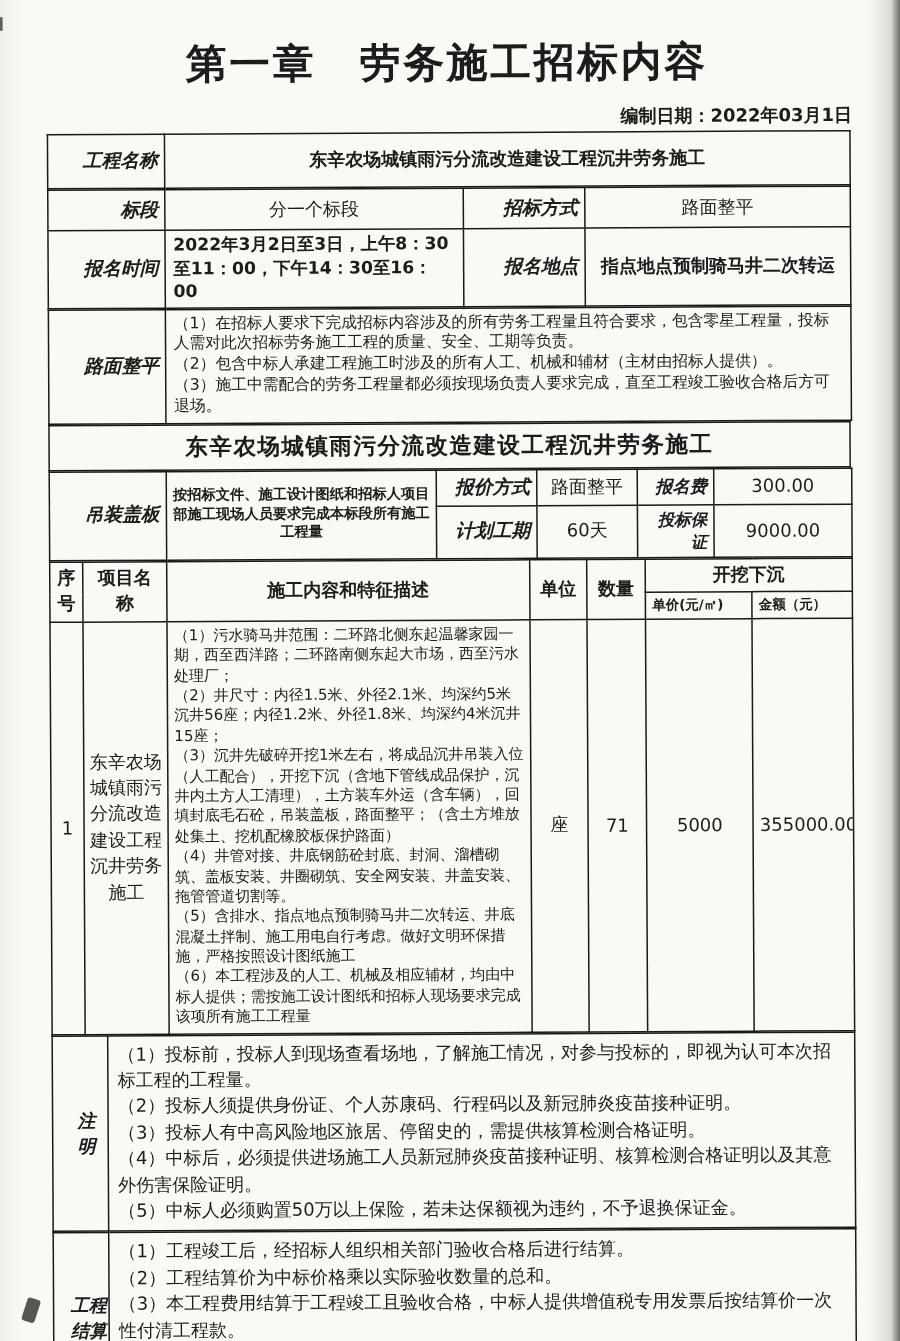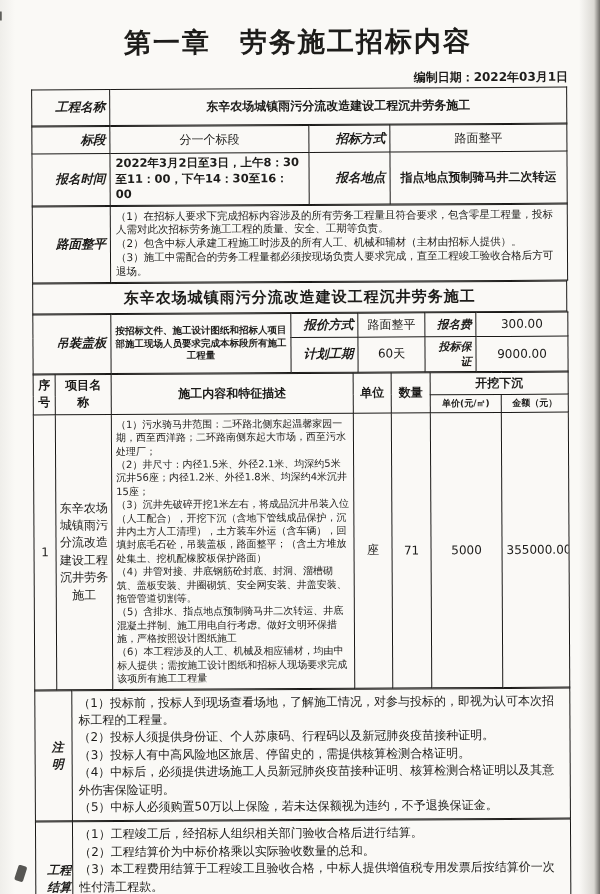--- a/index.html
+++ b/index.html
@@ -16,21 +16,21 @@
   table { width:535px; margin-left:33px; border-collapse:collapse; table-layout:fixed; }
   td,th { border:1.5px solid #1b1a18; padding:2px 4px; vertical-align:middle; overflow:hidden; }
   .lbl { font-weight:bold; text-align:right; font-size:12.5px;font-style:italic; }
   .val { text-align:center; font-size:12px; font-weight:bold; }
   .val-n { text-align:center; font-size:12px; }
   .para { font-size:10.5px; line-height:1.32; text-align:left; padding:3px 5px; }
   .para div { margin:0; }
   .tiny { font-size:9.5px; line-height:1.3; text-align:center; font-weight:bold; padding:2px 3px; }
   .banner td { text-align:center; font-weight:bold; font-size:15px; height:30px; letter-spacing:1px; }
   .ith th { font-weight:bold; font-size:12px; text-align:center; background:transparent; }
-  .ith-sub th { font-weight:bold; font-size:9px; text-align:center; }
+  .ith-sub th { font-weight:bold; font-size:9px; text-align:left; }
   .desc { font-size:10px; line-height:1.34; text-align:left; vertical-align:top; padding:3px 4px; }
   .itemname { text-align:center; font-size:12px; line-height:1.45; padding:2px 3px; }
   .numcell { text-align:center; font-size:12px; }
   .bigpara { font-size:12px; line-height:1.45; text-align:left; padding:4px 6px; }
   .r1 td { height:36px; }
   .r2 td { height:27px; }
   .r3 td { height:37px; }
   .req td { height:24px; }
   .timecell { font-size:11.5px; font-weight:bold; text-align:left; line-height:1.35; padding:2px 5px; }
   

